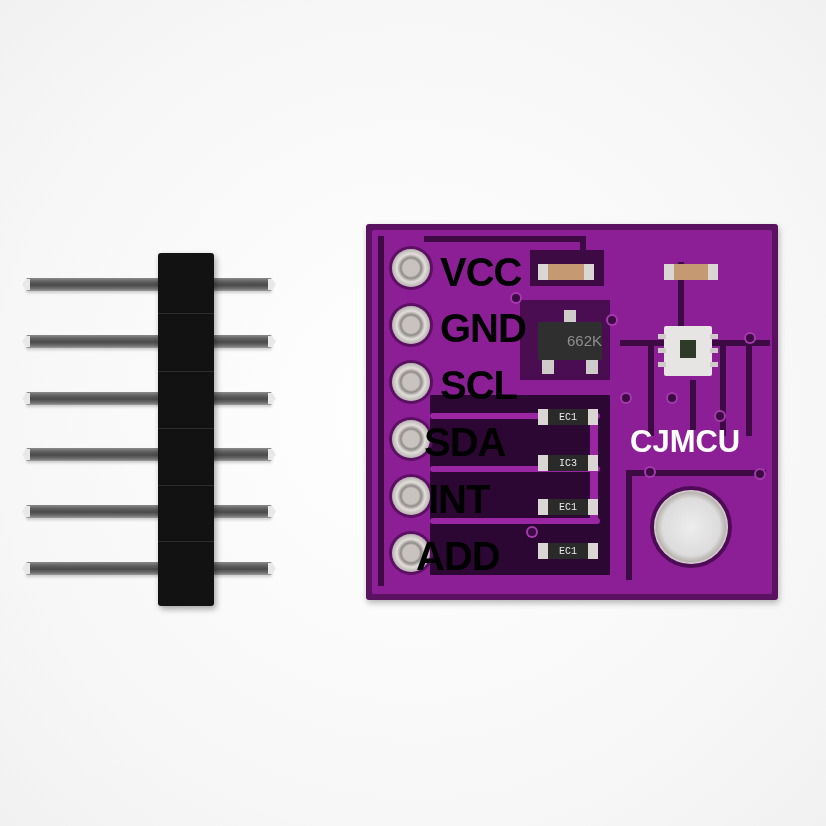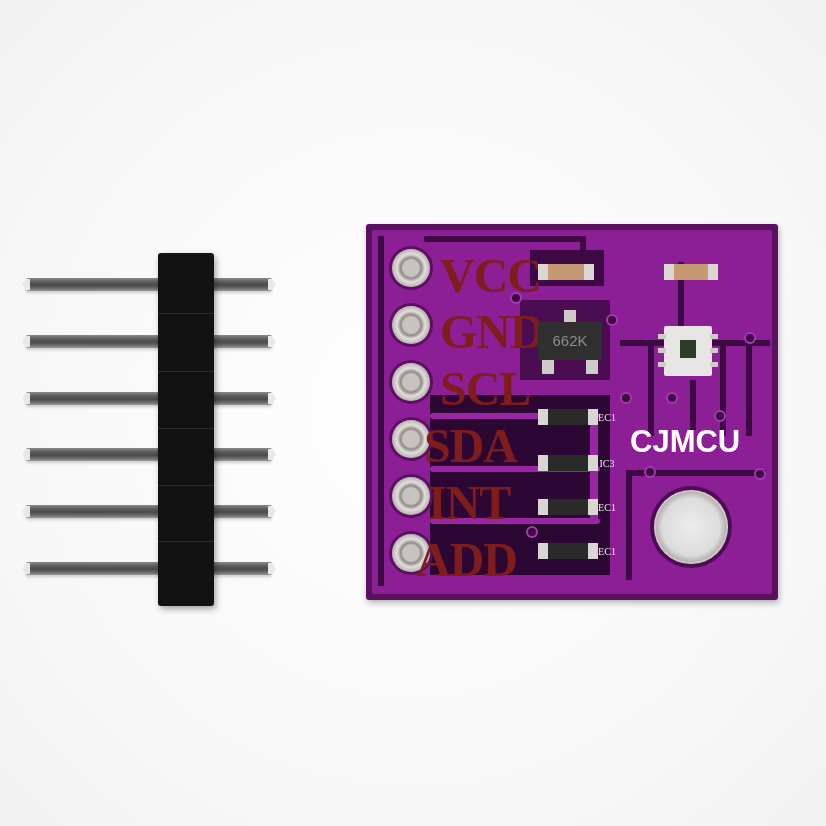--- a/index.html
+++ b/index.html
@@ -21,30 +21,30 @@
     
     .pcb { position:absolute; left:366px; top:224px; width:412px; height:376px; background:#5a1160; border-radius:3px;
       box-shadow:1px 3px 6px rgba(0,0,0,0.28); }
     .pcb-inner { position:absolute; left:6px; top:6px; right:6px; bottom:6px; background:#8c1f96; border-radius:2px; }
     .trace-dark { position:absolute; background:#3d0a44; }
     .pour { position:absolute; background:#9b26a4; border-radius:3px; }
 
     .pad { position:absolute; width:38px; height:38px; border-radius:50%;
       background:radial-gradient(circle,#c9c3bf 0%,#c9c3bf 30%,#8e8a88 38%,#e2deda 52%,#b4b0ad 72%,#7b7573 100%);
       box-shadow:0 0 0 3px #5b1061; }
-    .pad-label { position:absolute; color:#7f1d1d; font-weight:bold; font-size:48px; letter-spacing:-1px; line-height:1; font-family:Liberation Serif, serif; }
+    .pad-label { position:absolute; color:#000000; font-weight:bold; font-size:40px; letter-spacing:-1px; line-height:1; font-family:Liberation Sans, sans-serif; }
 
     .smd { position:absolute; height:16px; border-radius:2px; background:#2a2a2a; }
     .smd .cap { position:absolute; top:0; width:10px; height:16px; background:#d9d6d3; }
     .smd .cap.l { left:0; } .smd .cap.r { right:0; }
-    .smd .mark { position:absolute; left:50%; top:50%; transform:translate(-50%,-50%); color:#e9e9e9; font-size:10px; font-family:Liberation Serif, serif;margin-left:39px; }
+    .smd .mark { position:absolute; left:50%; top:50%; transform:translate(-50%,-50%); color:#e9e9e9; font-size:10px; font-family:Liberation Mono, monospace; }
     .smd.cap-comp { background:#c59a72; }
 
     .sot { position:absolute; left:538px; top:322px; width:64px; height:38px; background:#2f2f2f; border-radius:2px; }
-    .sot .mark { position:absolute; left:0; right:0; top:10px; text-align:center; color:#8e8e8e; font-size:15px; font-family:"Liberation Sans", sans-serif; }
+    .sot .mark { position:absolute; left:0; right:0; top:10px; text-align:right; color:#8e8e8e; font-size:15px; font-family:"Liberation Sans", sans-serif; }
     .sot-leg { position:absolute; width:12px; height:14px; background:#cfcbc8; }
 
     .sensor { position:absolute; left:664px; top:326px; width:48px; height:50px; background:#e7e5e3; border-radius:2px; }
     .sensor .die { position:absolute; left:16px; top:14px; width:16px; height:18px; background:#2d3b28; }
     .sensor .leg { position:absolute; width:8px; height:5px; background:#cfcbc8; }
 
     .brand { position:absolute; left:630px; top:426px; color:#ffffff; font-weight:bold; font-size:31px; letter-spacing:0px; line-height:1; }
 
     .hole { position:absolute; left:654px; top:490px; width:74px; height:74px; border-radius:50%;
       background:radial-gradient(circle,#ededed 0%,#dcdcdc 55%,#b9b4b0 66%,#f2f0ee 74%,#a09c99 86%,#6f6a68 100%);

